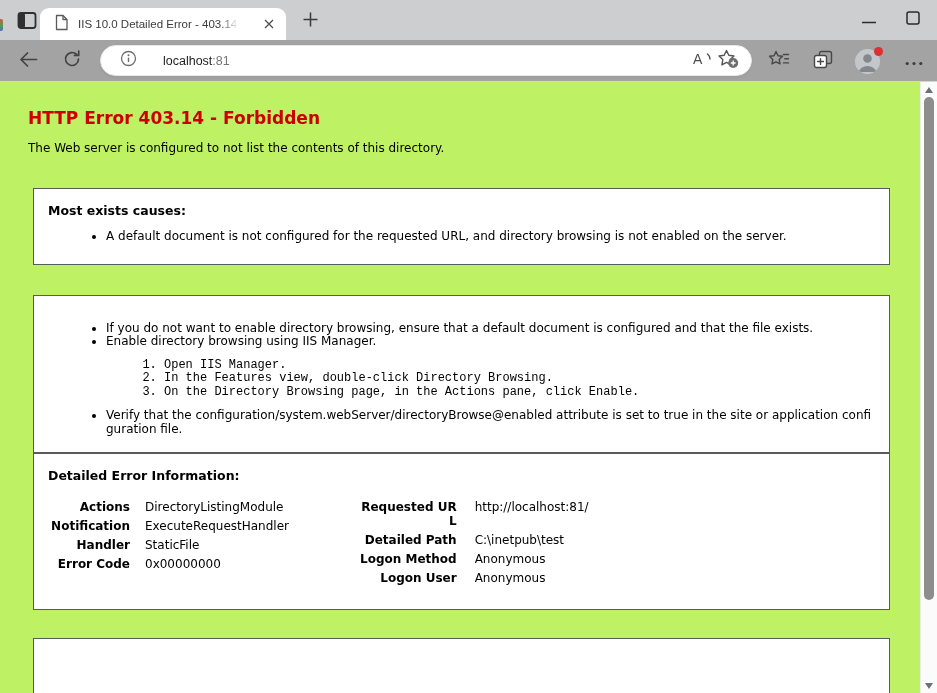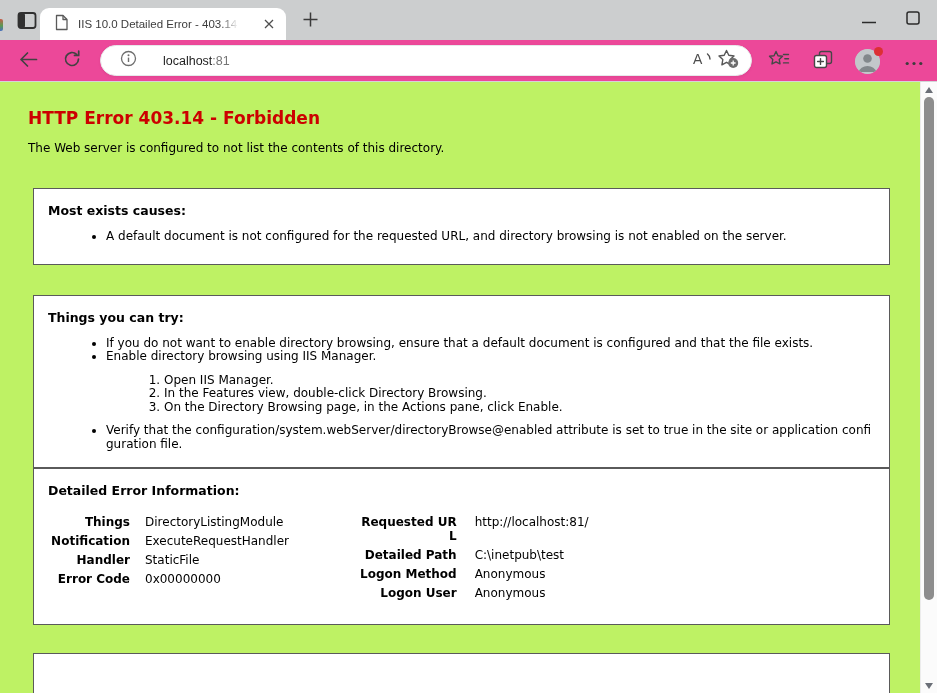--- a/index.html
+++ b/index.html
@@ -17,21 +17,21 @@
   .tab-title{font-size:11.5px;color:#3c3c3c;margin-left:9px;width:162px;white-space:nowrap;overflow:hidden;
     -webkit-mask-image:linear-gradient(90deg,#000 88%,transparent 99%);
             mask-image:linear-gradient(90deg,#000 88%,transparent 99%);}
   .tab-close{margin-left:auto;width:22px;height:22px;display:flex;align-items:center;justify-content:center;border-radius:4px;}
   .newtab{position:absolute;left:297px;top:12px;width:26px;height:18px;display:flex;align-items:center;justify-content:center;}
   .win-btn{position:absolute;top:0;width:34px;height:40px;display:flex;align-items:center;justify-content:center;}
   .win-min{left:852px;}
   .win-max{left:896px;}
 
   
-  .toolbar{position:absolute;top:40px;left:0;right:0;height:42px;background:#ec4899;border-bottom:1px solid #d3d5d7;}
+  .toolbar{position:absolute;top:40px;left:0;right:0;height:42px;background:#a3a3a3;border-bottom:1px solid #d3d5d7;}
   .nav-btn{position:absolute;top:7px;width:28px;height:28px;display:flex;align-items:center;justify-content:center;border-radius:5px;}
   .btn-back{left:14px;}
   .btn-refresh{left:58px;}
   .addressbar{position:absolute;left:100px;top:5px;width:652px;height:31px;background:#fff;border:1px solid #e7e8ea;
     border-radius:16px;box-shadow:0 1px 3px rgba(0,0,0,.06);display:flex;align-items:center;padding:0 10px 0 14px;}
   .url{font-size:12.5px;margin-left:22px;color:#1e1e1e;}
   .url .port{color:#757575;}
   .bar-icon-btn{width:26px;height:26px;display:flex;align-items:center;justify-content:center;border-radius:5px;}
   .spacer{flex:1;}
   .chrome-btn{position:absolute;top:6px;width:30px;height:30px;display:flex;align-items:center;justify-content:center;border-radius:5px;}
@@ -56,21 +56,21 @@
   .err-title{margin:26px 0 0 28px;font-size:17px;font-weight:bold;color:#cc0000;}
   .err-sub{margin:13px 0 0 28px;font-size:12px;font-weight:normal;color:#000;}
   .box{margin:0 30px 0 33px;border:1px solid #5a5a5a;padding:14px 14px 0 14px;background:#fff;}
   .box h4{font-size:12.5px;font-weight:bold;}
   .box-causes{margin-top:33px;padding-bottom:20px;}
   .box-try{margin-top:30px;padding-bottom:16px;}
   .box-details{padding-bottom:22px;}
   .box-more{margin-top:28px;padding-bottom:60px;}
   .box ul{margin:12px 0 0 0;padding-left:58px;}
   .box li{font-size:12px;line-height:13.5px;}
-  .box ol{margin:10px 0 0 0;padding-left:58px;}
+  .box ol{margin:10px 0 0 0;padding-left:58px;font-family:Liberation Mono, monospace;}
   .box ol li{line-height:13.5px;}
   .li-verify{margin-top:10px;word-break:break-all;}
   .details{display:flex;margin-top:14px;}
   .d-left{width:312px;flex:0 0 312px;}
   table{border-collapse:collapse;font-size:12px;}
   td{padding:2.5px 0;vertical-align:top;line-height:14px;}
   td.lbl{font-weight:bold;text-align:right;white-space:nowrap;}
   .d-left td.lbl{width:82px;}
   .d-left td.val{padding-left:15px;}
   .d-right td.lbl{width:90px;}
@@ -224,21 +224,20 @@
   <h3 class="err-sub">The Web server is configured to not list the contents of this directory.</h3>
 
   <div class="box box-causes">
     <h4>Most exists causes:</h4>
     <ul>
       <li>A default document is not configured for the requested URL, and directory browsing is not enabled on the server.</li>
     </ul>
   </div>
 
   <div class="box box-try">
-    <h4>Things you can try:</h4>
     <ul>
       <li>If you do not want to enable directory browsing, ensure that a default document is configured and that the file exists.</li>
       <li>
         <span>Enable directory browsing using IIS Manager.</span>
         <ol>
           <li>Open IIS Manager.</li>
           <li>In the Features view, double-click Directory Browsing.</li>
           <li>On the Directory Browsing page, in the Actions pane, click Enable.</li>
         </ol>
       </li>
@@ -246,21 +245,21 @@
     </ul>
   </div>
 
   <div class="box box-details">
     <h4>Detailed Error Information:</h4>
     <div class="details">
       <div class="d-left">
         <table>
           <tbody>
               <tr>
-            <td class="lbl">Things</td>
+            <td class="lbl">Actions</td>
             <td class="val">DirectoryListingModule</td>
           </tr>
           <tr>
             <td class="lbl">Notification</td>
             <td class="val">ExecuteRequestHandler</td>
           </tr>
           <tr>
             <td class="lbl">Handler</td>
             <td class="val">StaticFile</td>
           </tr>

